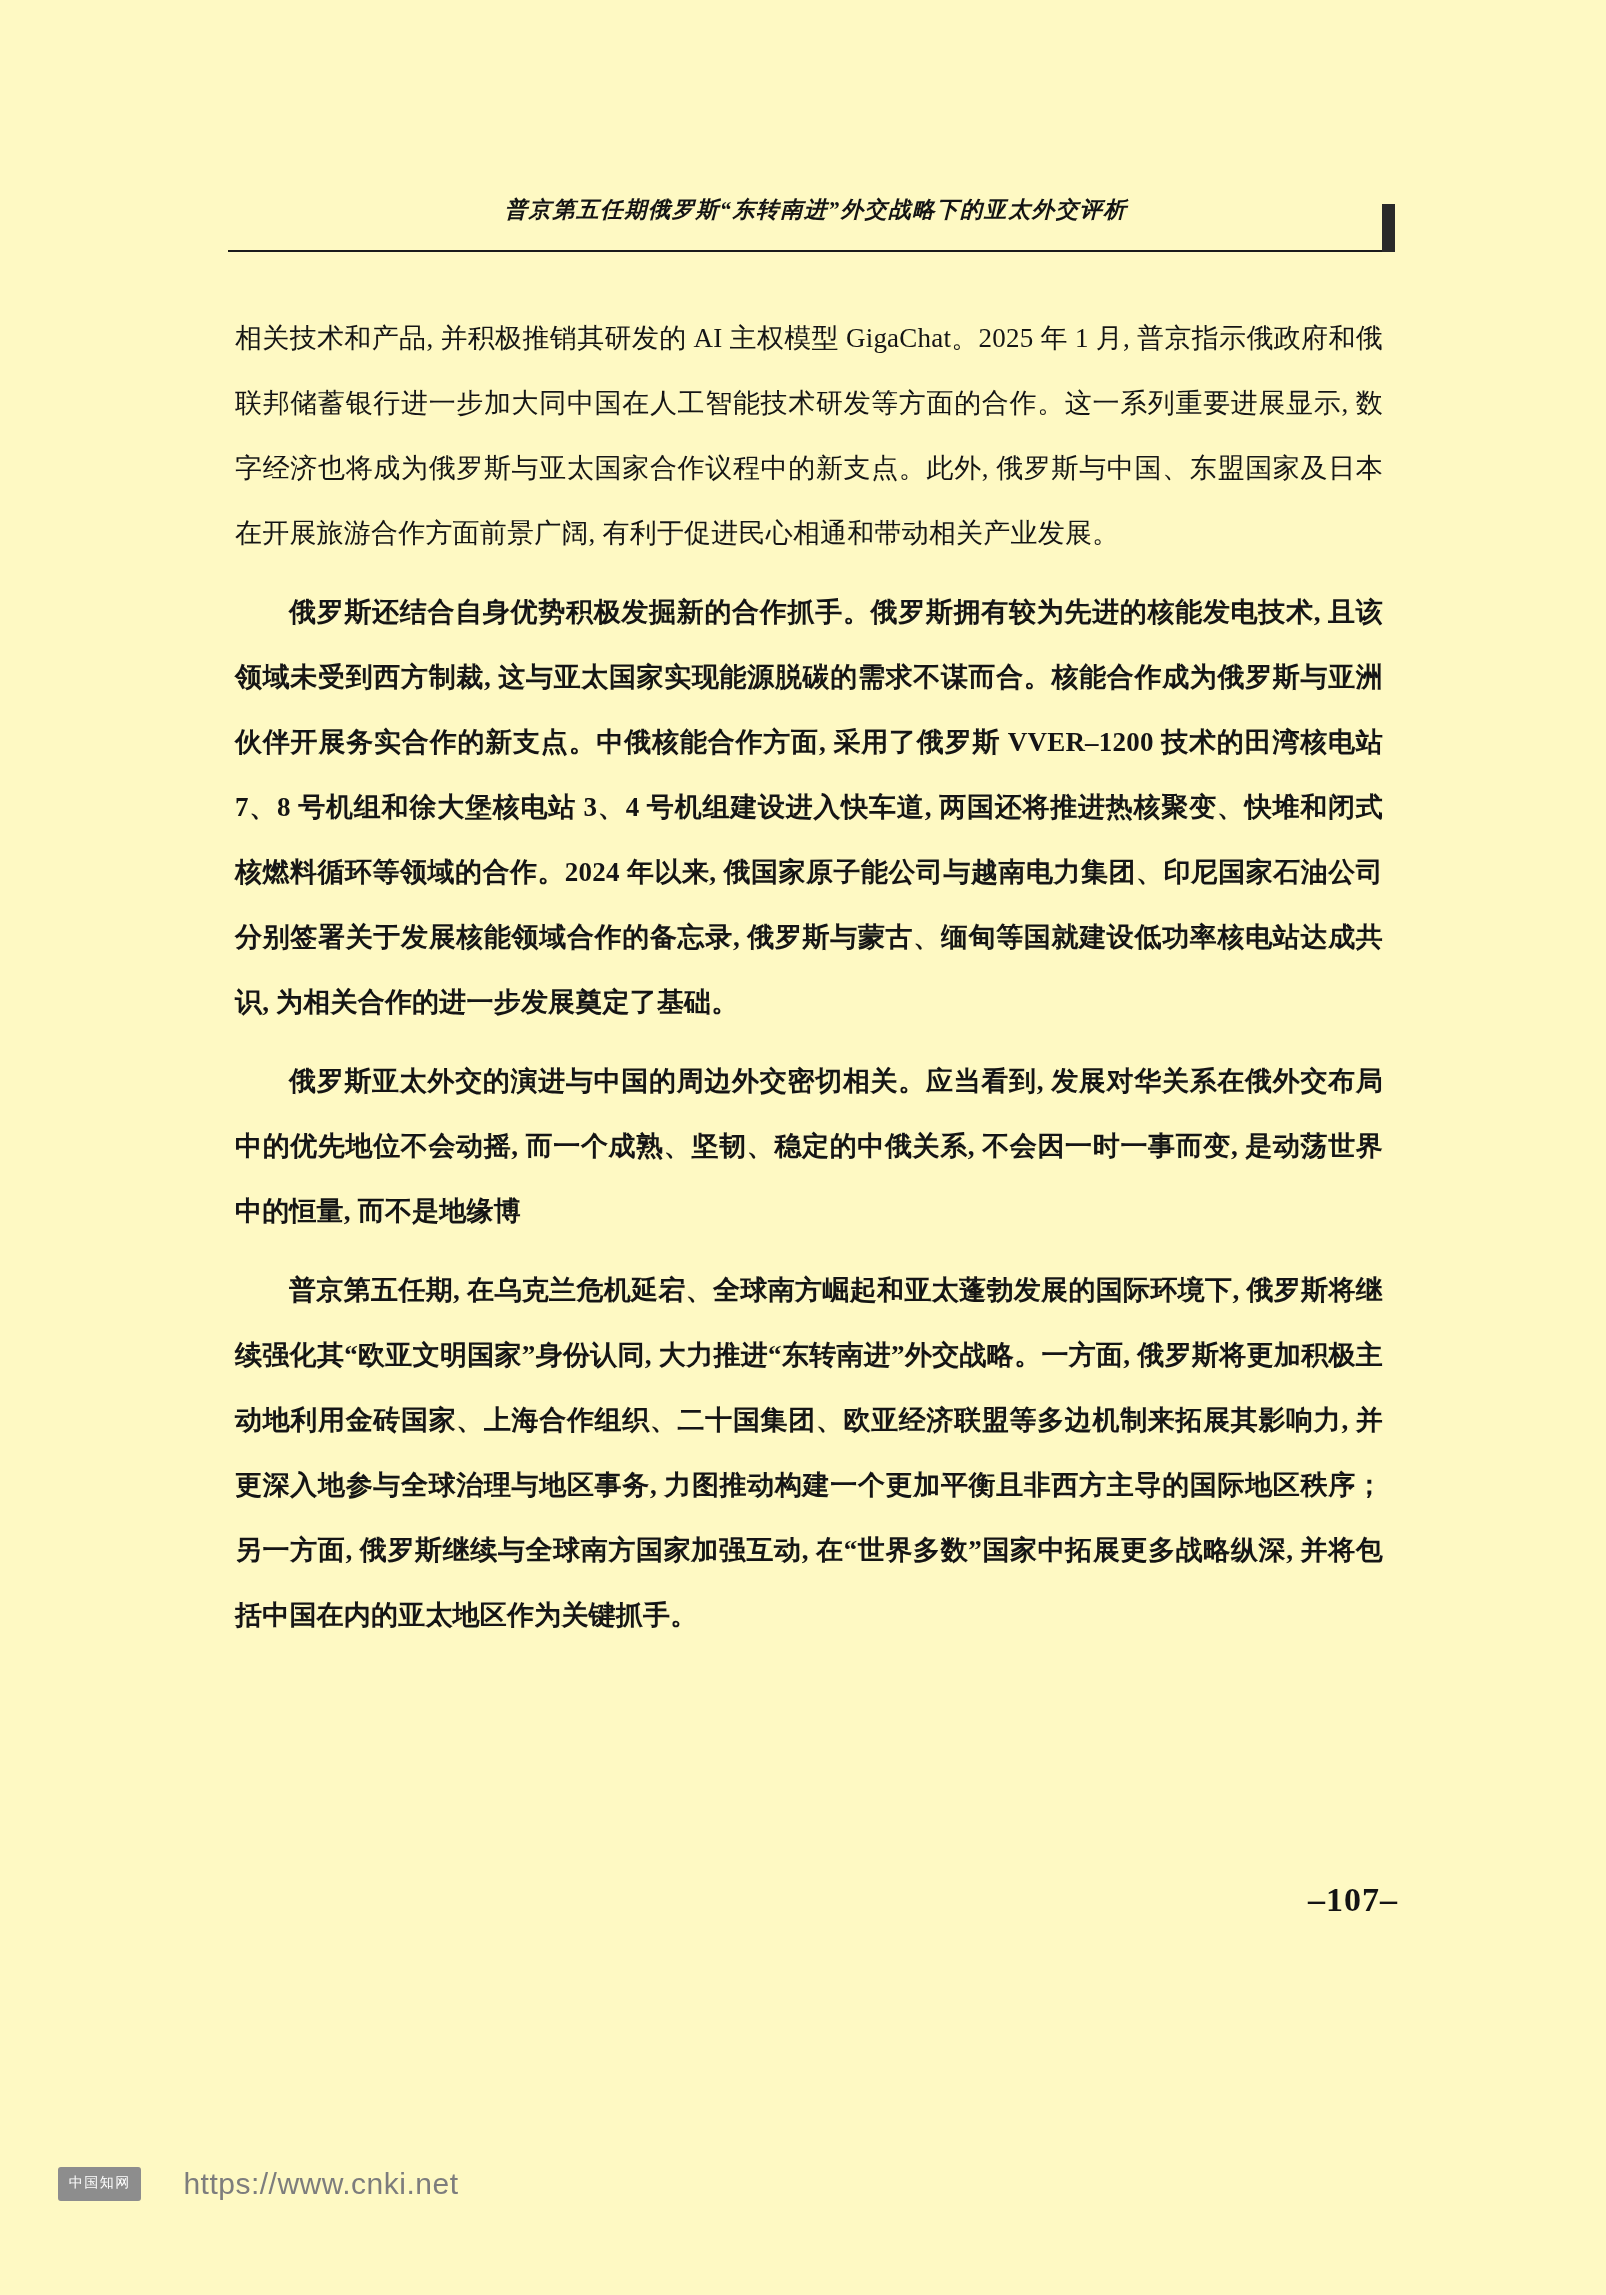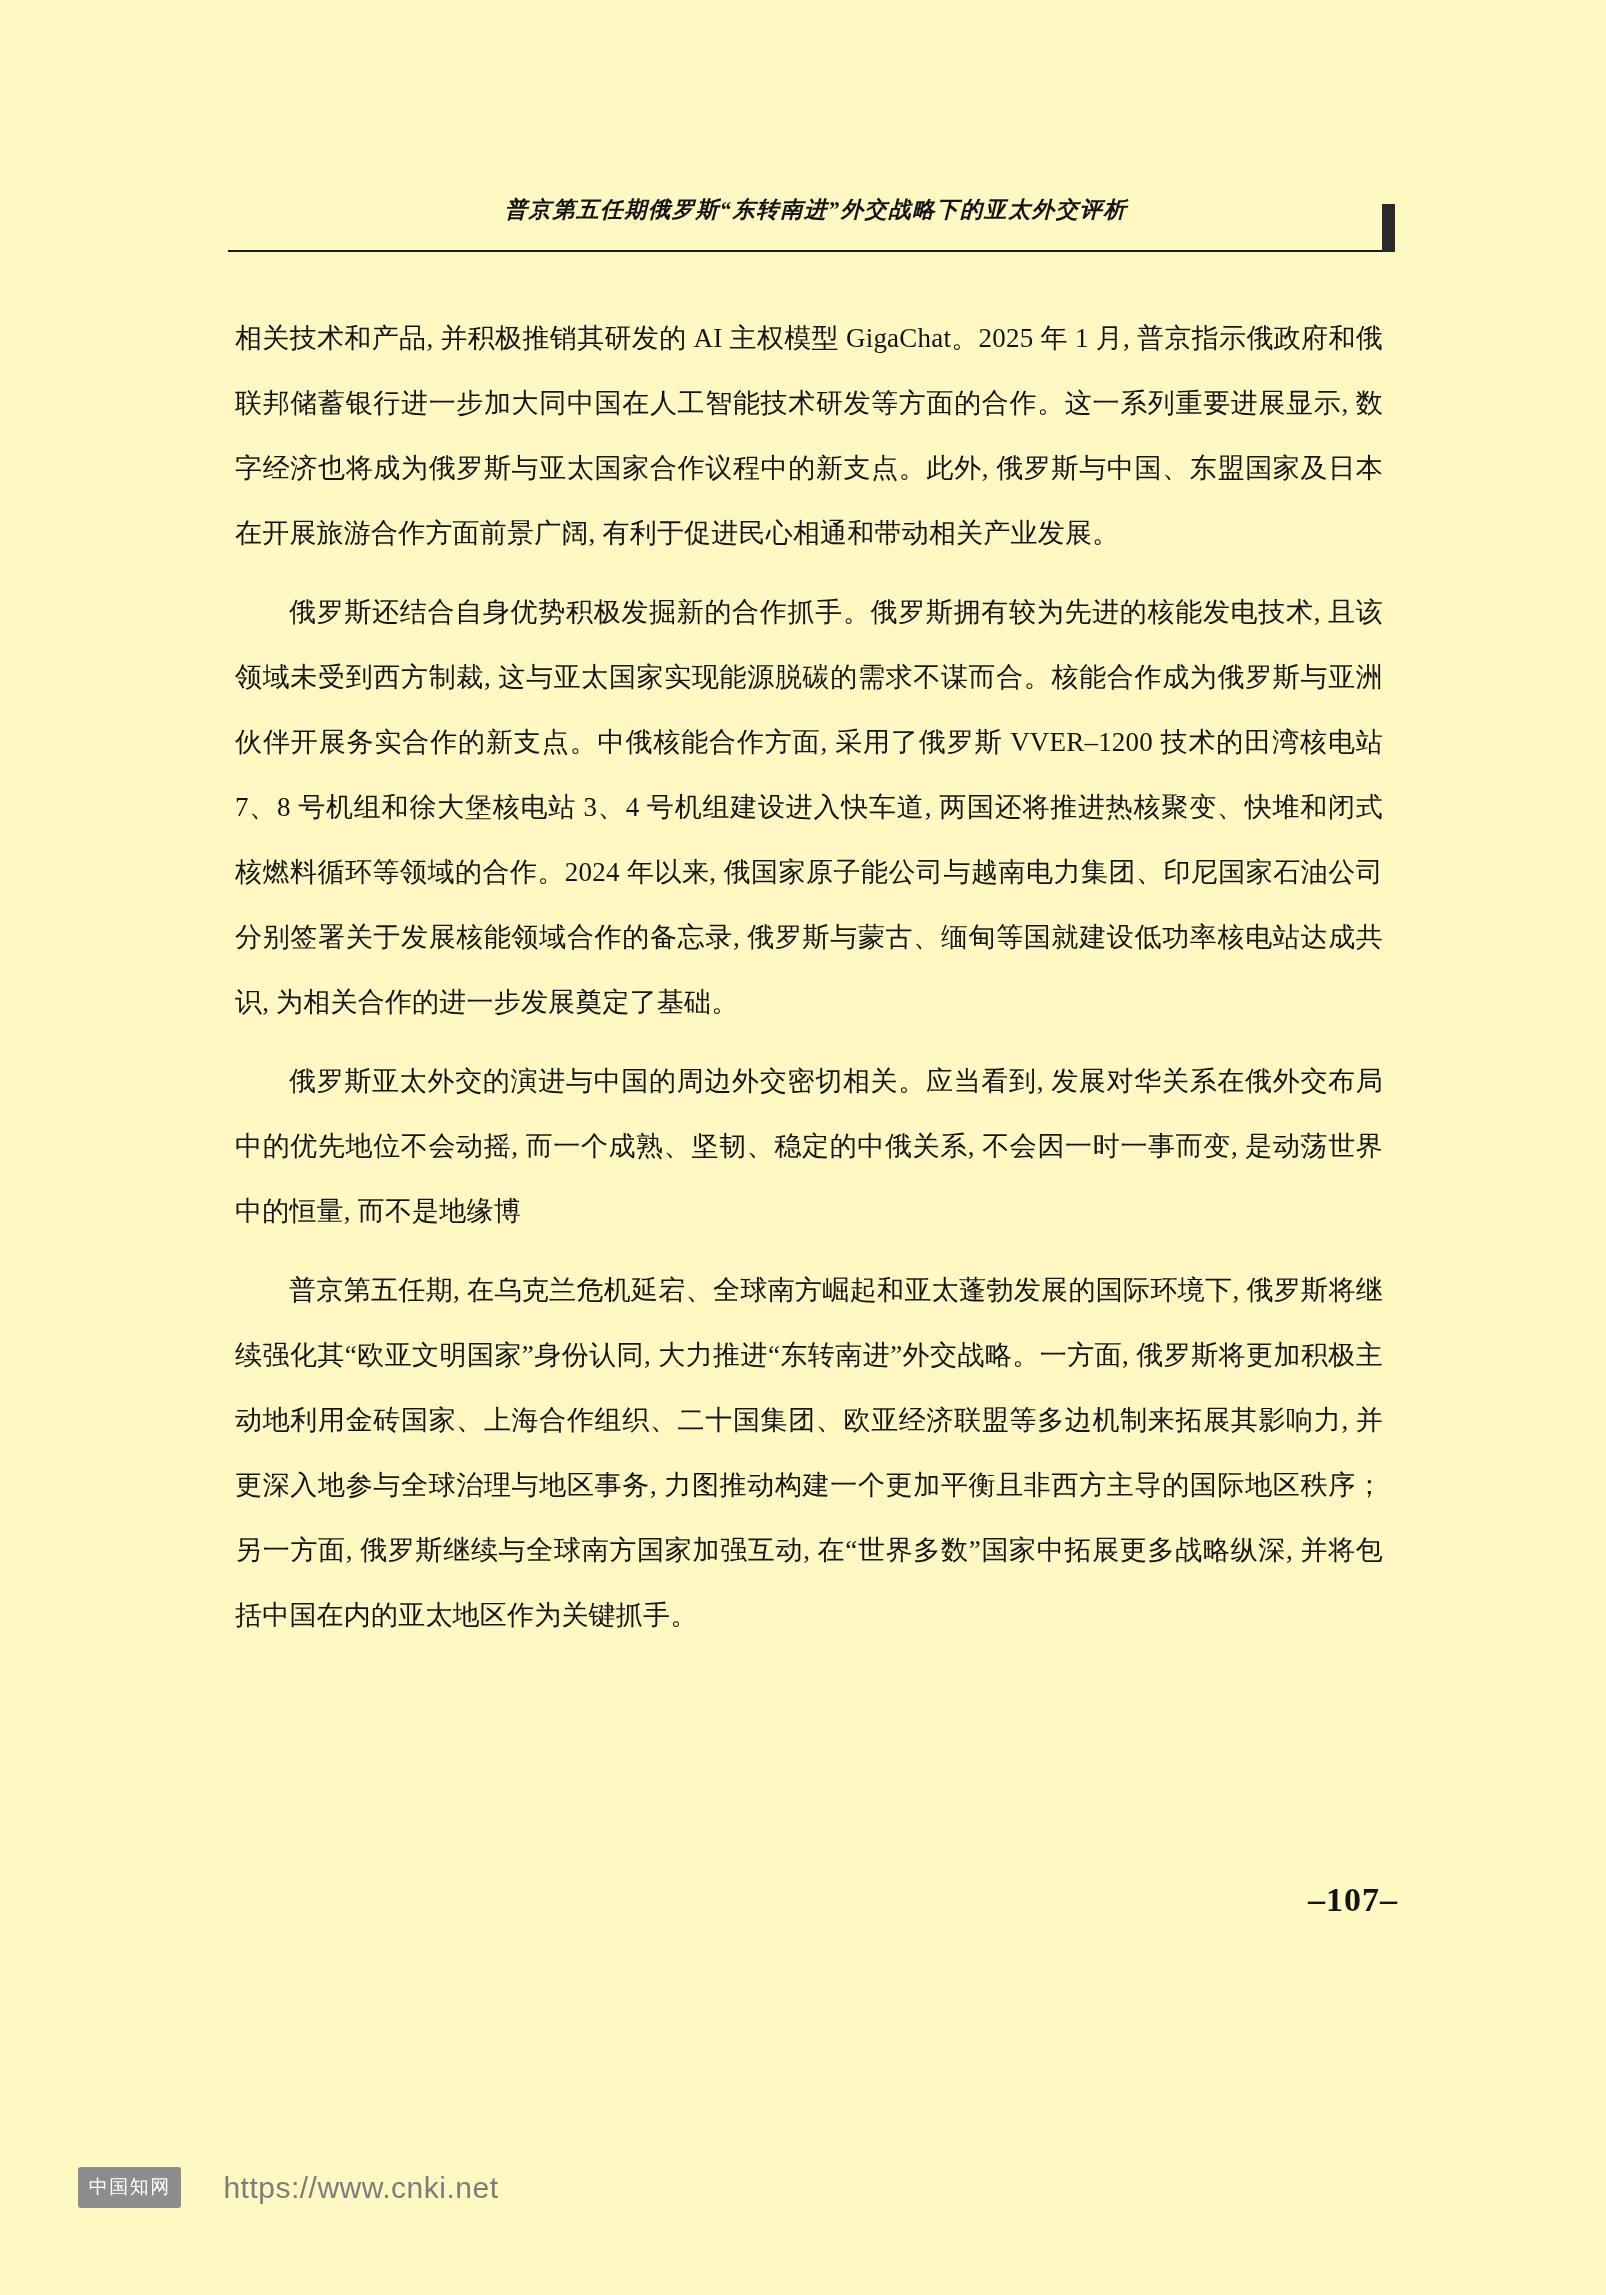--- a/index.html
+++ b/index.html
@@ -67,20 +67,21 @@
     margin: 14px;
     font-size: 27px;
     line-height: 65px;
     text-align: justify;
     text-justify: inter-ideograph;
     letter-spacing: 0.2px;
     color: #151515;
   }
   p.indent {
     text-indent: 54px;
+    font-weight: bold;
   }
   
   .section-title {
     margin: 42px 0 39px 0;
     font-size: 28px;
     font-weight: bold;
     letter-spacing: 13.6px;
     text-indent: 54px;
     color: #111111;
   }
@@ -106,25 +107,24 @@
     display: flex;
     align-items: center;
     gap: 42px;
   }
   .cnki-logo {
     display: flex;
     align-items: center;
     background: #8d8d8d;
     color: #ffffff;
     font-family: Liberation Mono, monospace;
-    font-size: 19px;
+    font-size: 14px;
     letter-spacing: 1.5px;
     padding: 6.8px 10.7px 8.7px 10.7px;
     border-radius: 2.9px;
-    margin-left: 20px;
   }
   .cnki-url {
     font-family: "Liberation Sans", sans-serif;
     font-size: 30px;
     color: #7d7d7d;
     letter-spacing: 0.5px;
   }
 </style>
 </head>
 <body>

